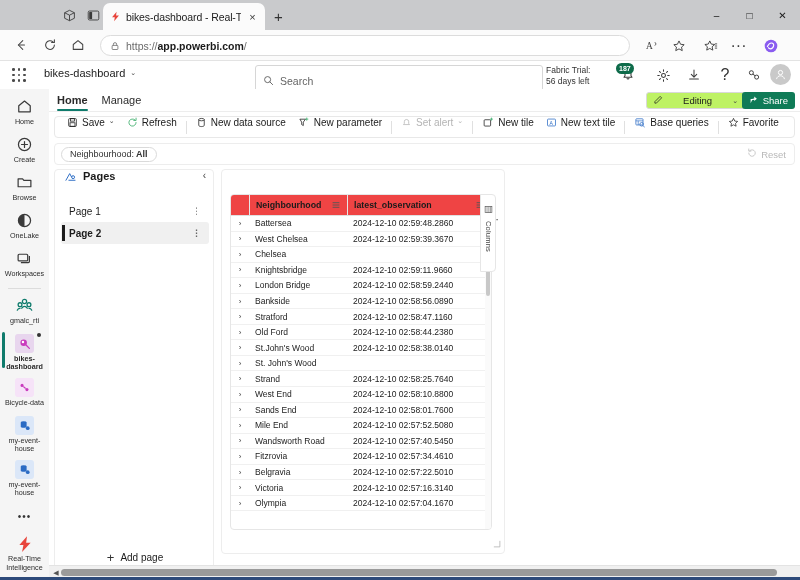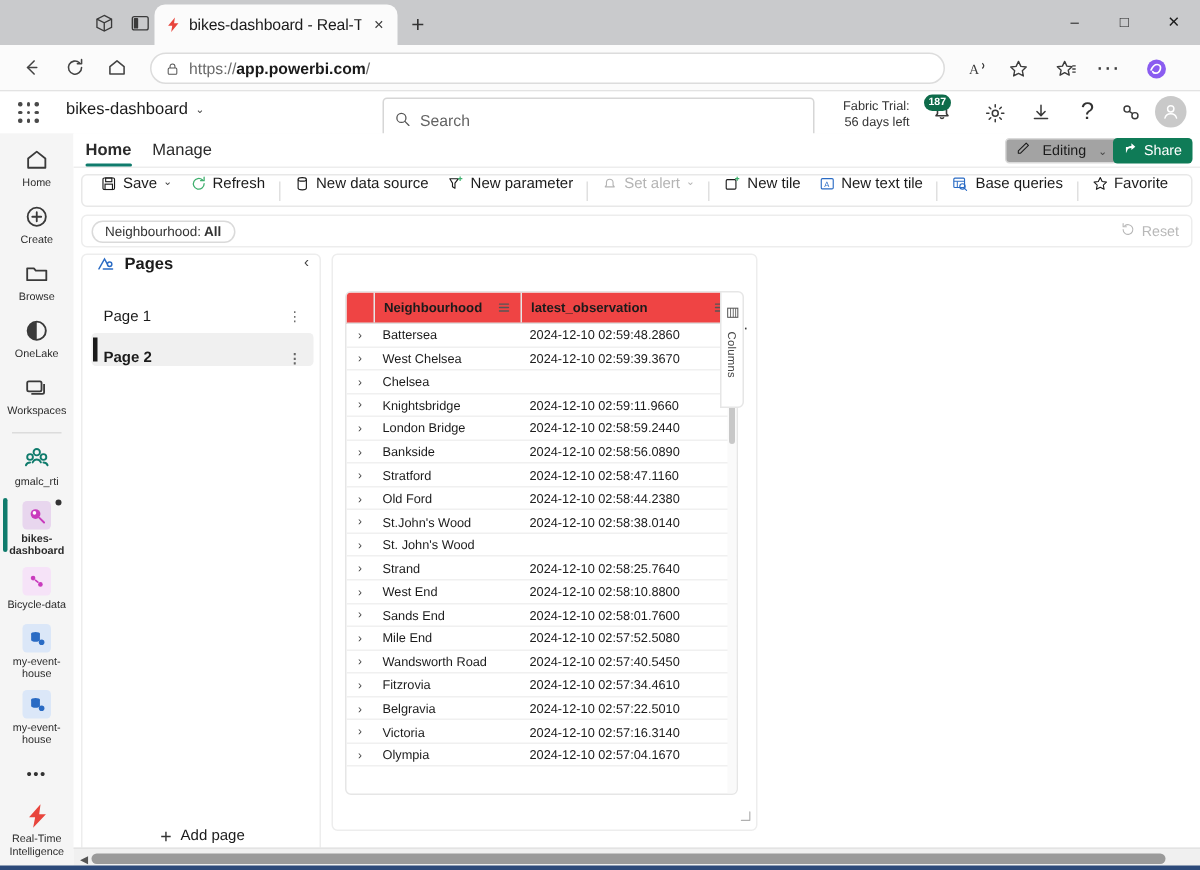--- a/index.html
+++ b/index.html
@@ -76,22 +76,22 @@
     position:absolute; left:44px; top:6px; font-size:11px; color:#1b1b1b;
     display:flex; align-items:center; gap:5px;
   }
   .searchbox {
     position:absolute; left:255px; top:4px; width:288px; height:32px;
     border:1px solid #d6d6d6; border-radius:3px; background:#fff;
     display:flex; align-items:center; gap:6px; padding:0 7px;
   }
   .searchbox .ph { font-size:10.5px; color:#646464; }
   .trial {
-    position:absolute; left:562px; top:4px; font-size:8.5px; color:#333;
-    line-height:10.5px; text-align:right;
+    position:absolute; left:546px; top:4px; font-size:8.5px; color:#333;
+    line-height:10.5px; text-align:left;
   }
   .bell { position:absolute; left:620px; top:5px; width:18px; height:18px; }
   .badge {
     position:absolute; left:-4px; top:-3px; min-width:16px; height:11px;
     background:#0e6b4a; color:#fff; border-radius:6px; font-size:7px;
     display:flex; align-items:center; justify-content:center; padding:0 3px;
     font-weight:600;
   }
   .abtn { position:absolute; top:5px; width:18px;height:18px;
     display:flex;align-items:center;justify-content:center;color:#333; }
@@ -136,22 +136,22 @@
     background:#fff; display:flex; align-items:center; padding-left:8px; gap:14px;
     border-bottom:1px solid #ededed;
   }
   .ctab { font-size:11px; color:#2b2b2b; height:23px; display:flex; align-items:center; position:relative; }
   .ctab.active { font-weight:700; }
   .ctab.active::after {
     content:''; position:absolute; left:0; right:0; bottom:1px; height:2px; background:#0f7b6c; border-radius:1px;
   }
   .editing {
     position:absolute; right:55px; top:3px; height:17px; padding:0 6px;
-    border:1px solid #d9d9d9; border-radius:3px; background:#a3a3a3;
-    display:flex; align-items:center; gap:8px; font-size:9.5px; color:#1b1b1b;
+    border:1px solid #d9d9d9; border-radius:3px; background:#bef264;
+    display:flex; align-items:center; gap:20px; font-size:9.5px; color:#1b1b1b;
   }
   .sharebtn {
     position:absolute; right:5px; top:3px; height:17px; padding:0 7px;
     background:#0f7b57; border-radius:3px; color:#fff; font-size:9.5px;
     display:flex; align-items:center; gap:4px;
   }
 
   
   .ribbon {
     position:absolute; left:5px; top:27px; width:741px; height:22px;
@@ -190,21 +190,21 @@
   .pages-hd {
     position:absolute; left:0; top:0; width:160px; height:28px;
     display:flex; align-items:flex-start; padding:0 9px; gap:6px;
   }
   .pages-hd .t { font-size:11px; font-weight:700; color:#1b1b1b; }
   .collapse { position:absolute; right:9px; font-size:10px; color:#444; }
   .page-row {
     position:relative; height:22px; margin:0 6px; display:flex; align-items:center;
     padding:0 8px; border-radius:3px; font-size:10px; color:#1b1b1b;
   }
-  .page-row.sel { background:#f0f0f0; font-weight:700;align-items:flex-end; }
+  .page-row.sel { background:#f0f0f0; font-weight:700; }
   .page-row.sel::before {
     content:''; position:absolute; left:1px; top:3px; width:2.5px; height:16px; background:#1b1b1b;
   }
   .kebab { position:absolute; right:8px; font-size:9px; color:#666; letter-spacing:0; }
   .addpage {
     position:absolute; left:0; bottom:0; width:160px; height:30px;
     display:flex; align-items:center; justify-content:center; gap:6px;
     font-size:10px; color:#1b1b1b;
   }
 

